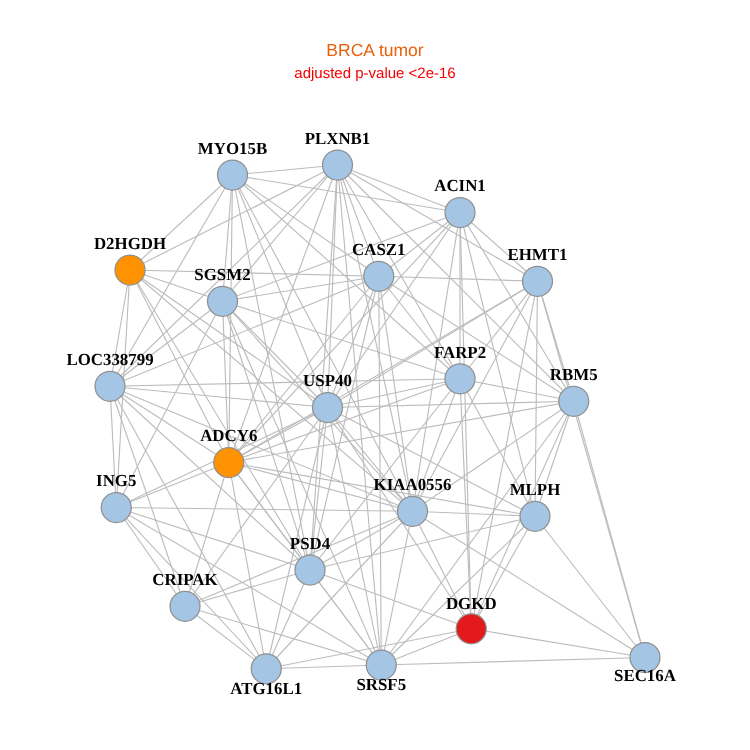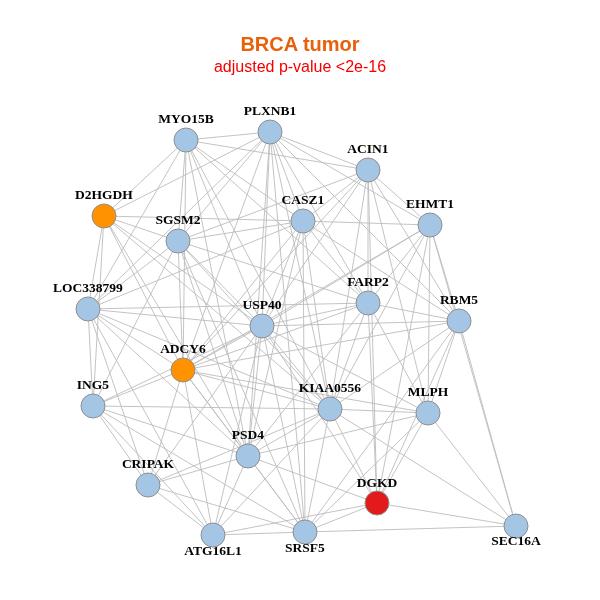--- a/index.html
+++ b/index.html
@@ -1,20 +1,20 @@
 <!DOCTYPE html>
 <html><head>
 <meta charset="utf-8">
 <style>
   html,body{margin:0;padding:0;background:#ffffff;}
   #stage{position:relative;width:600px;height:600px;background:#ffffff;overflow:hidden;
          font-family:"Liberation Sans",sans-serif;}
   #titles{position:absolute;top:32px;left:0;width:100%;text-align:center;pointer-events:none;}
-  #plot-title{font-size:20px;font-weight:bold;line-height:1.2;}
-  #plot-subtitle{font-size:16px;margin-top:2px;}
+  #plot-title{font-size:14px;font-weight:normal;line-height:1.2;}
+  #plot-subtitle{font-size:12px;margin-top:2px;}
   svg{position:absolute;top:0;left:0;}
   .edge-line{stroke-width:0.9;}
   .node-circle{stroke-width:1;}
   .node-label{font-family:"Liberation Serif",serif;font-weight:bold;font-size:13.5px;
               text-anchor:middle;fill:#000000;}
 </style>
 </head>
 <body>
 
 <div id="stage">

